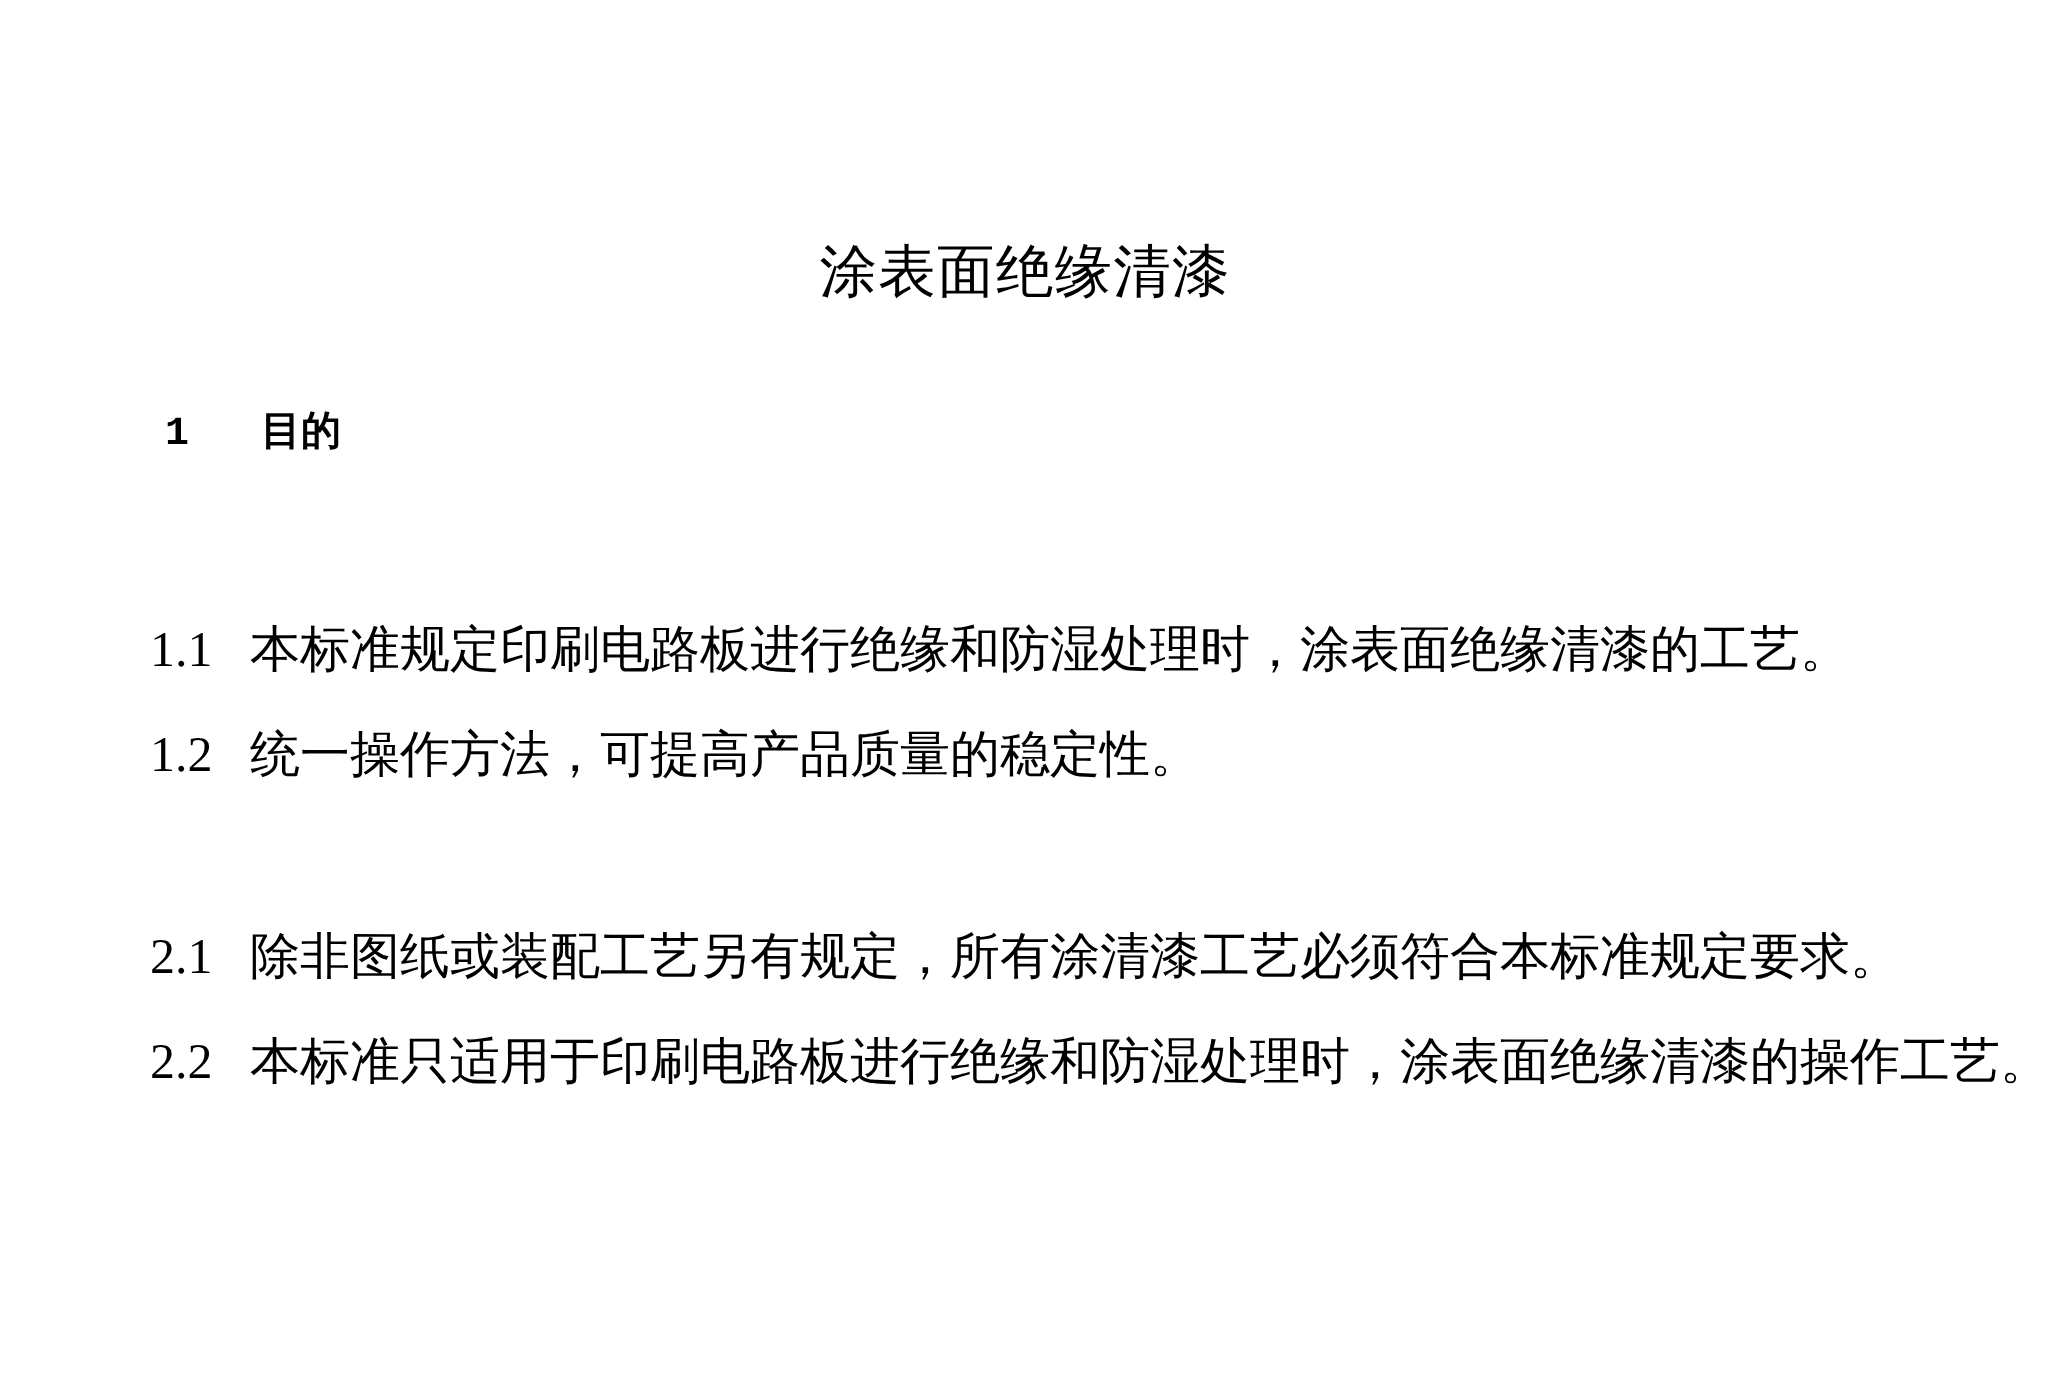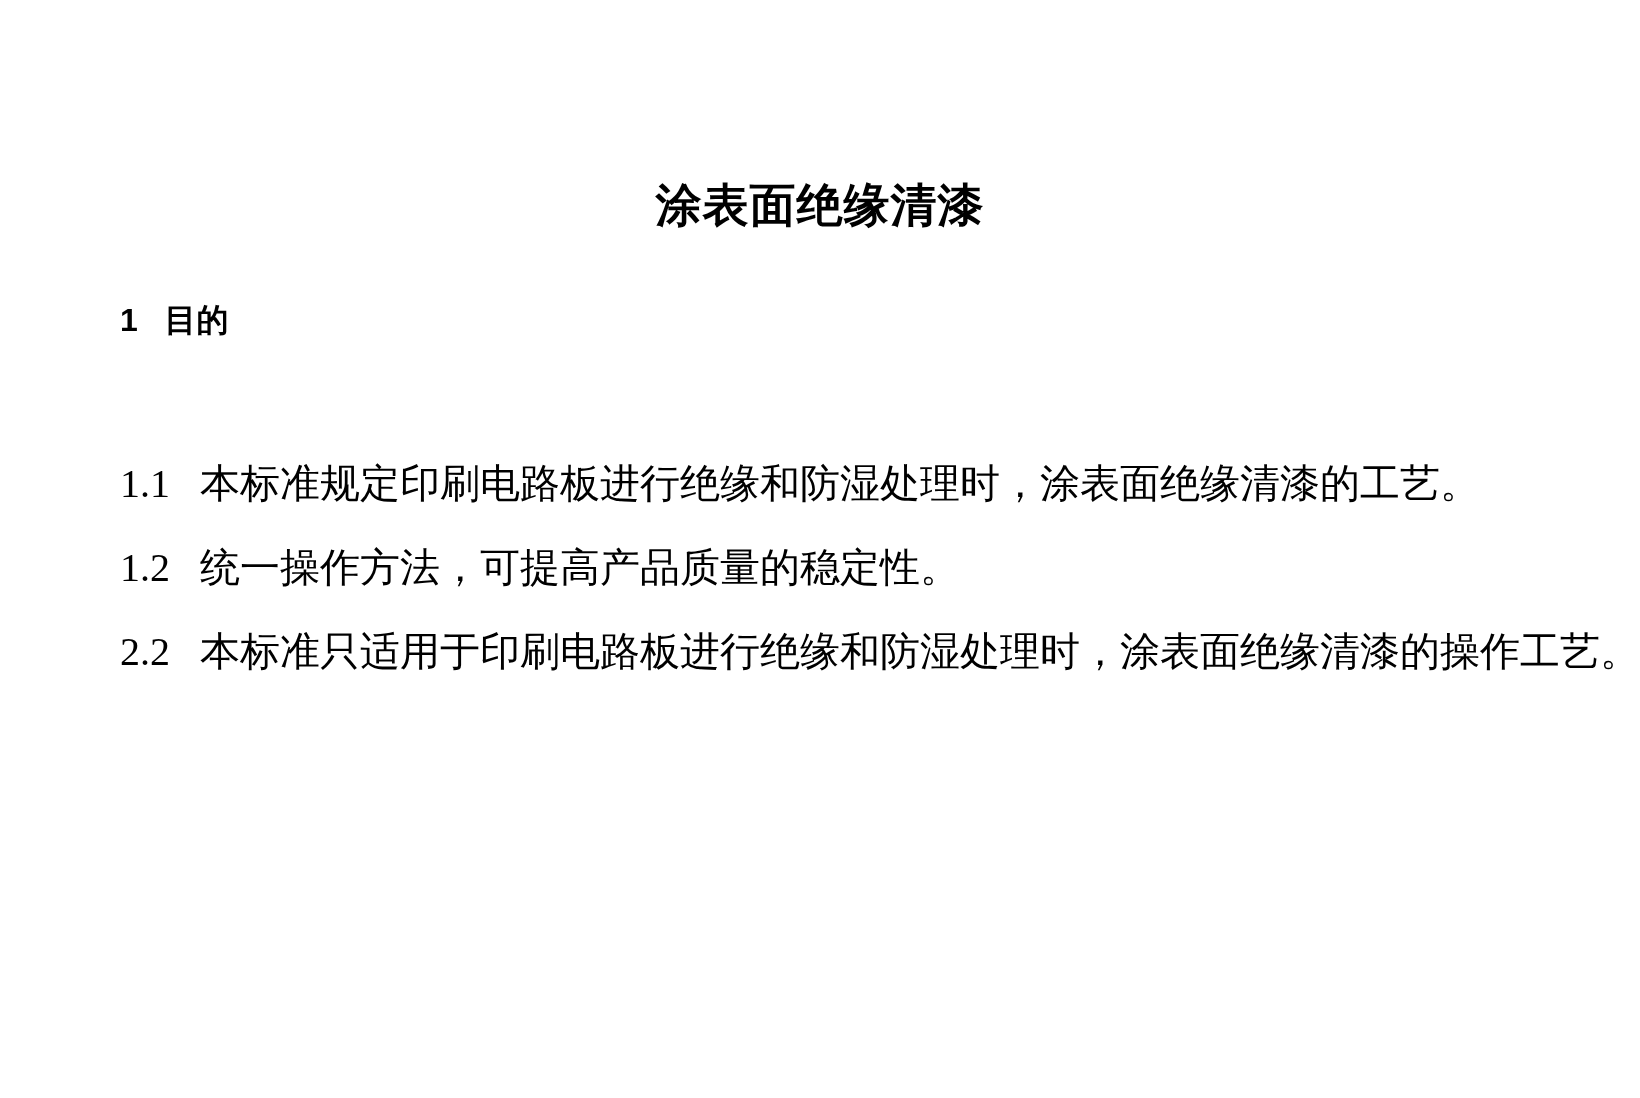--- a/index.html
+++ b/index.html
@@ -16,33 +16,33 @@
   }
   .page {
     position: relative;
     width: 1640px;
     height: 1098px;
     background: #ffffff;
     box-sizing: border-box;
     padding: 0 120px;
   }
   .doc-title {
-    margin: 0;
+    margin: 12px;
     padding-top: 175px;
     text-align: center;
     font-size: 46px;
-    font-weight: bold;
+    font-weight: normal;
     letter-spacing: 1px;
     font-family: "Liberation Sans", sans-serif;
   }
   .section-heading {
-    margin: 0;
+    margin: 12px;
     font-size: 32px;
     font-weight: bold;
-    font-family: Liberation Sans, sans-serif;
+    font-family: Liberation Mono, monospace;
     white-space: pre;
   }
   .heading-1 {
     padding-top: 62px;
   }
   .heading-2 {
     padding-top: 112px;
   }
   .clause {
     font-size: 40px;
@@ -62,16 +62,17 @@
 
   <h1 class="doc-title">涂表面绝缘清漆</h1>
 
   <div class="section-heading heading-1">1   目的</div>
 
   <div class="clause clause-1-1">1.1   本标准规定印刷电路板进行绝缘和防湿处理时，涂表面绝缘清漆的工艺。</div>
 
   <div class="clause clause-1-2">1.2   统一操作方法，可提高产品质量的稳定性。</div>
 
 
+  <div class="clause clause-2-1">2.1   除非图纸或装配工艺另有规定，所有涂清漆工艺必须符合本标准规定要求。</div>
 
   <div class="clause clause-2-2">2.2   本标准只适用于印刷电路板进行绝缘和防湿处理时，涂表面绝缘清漆的操作工艺。</div>
 
 </div>
 
 </body></html>

